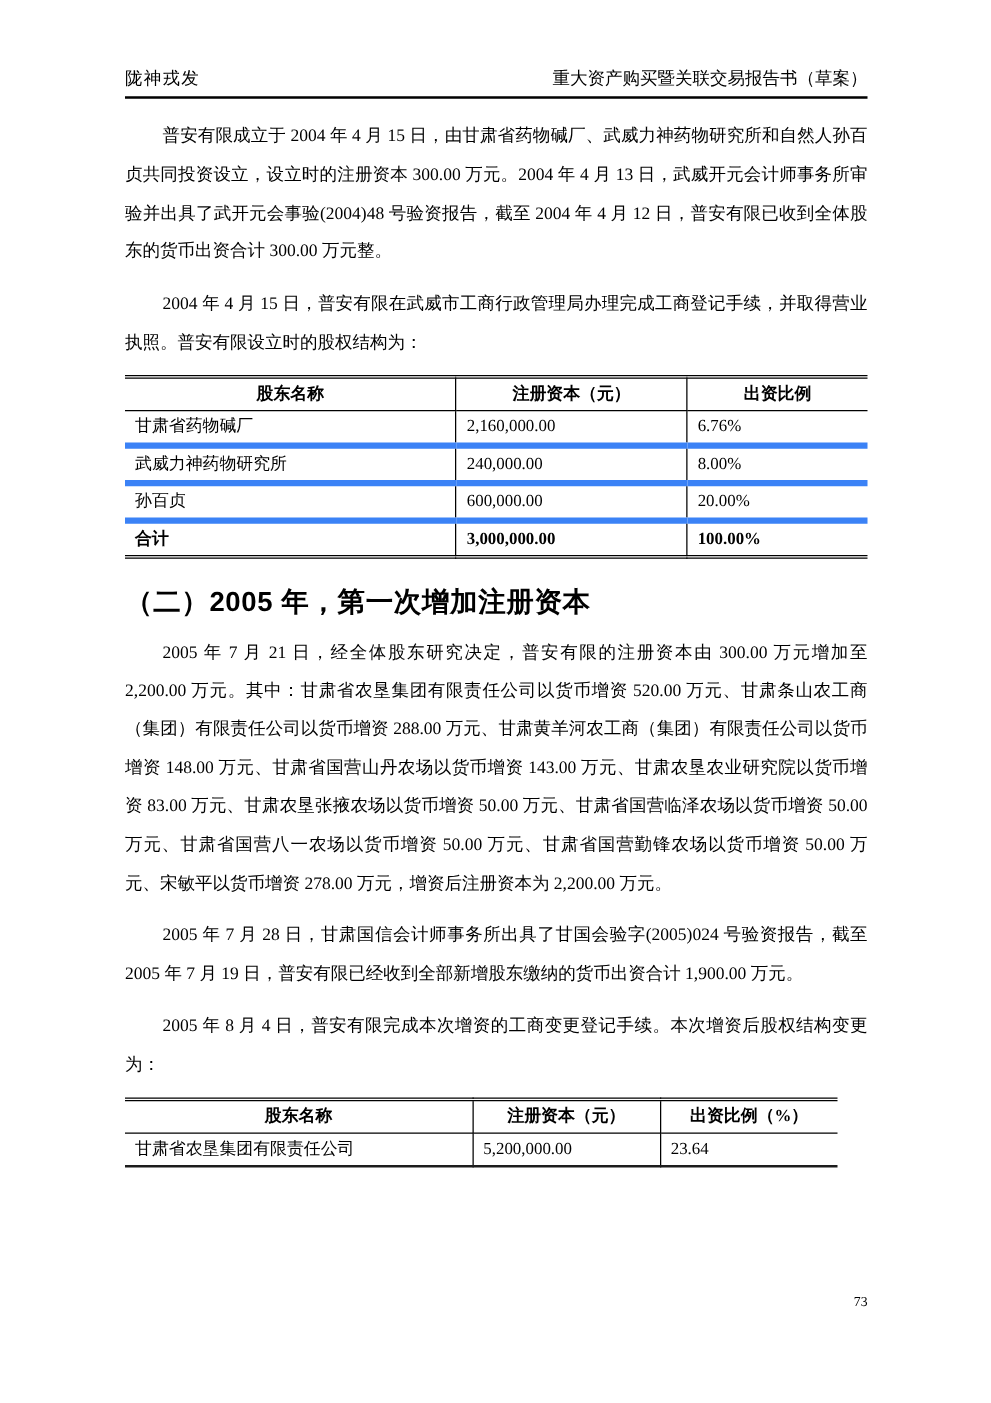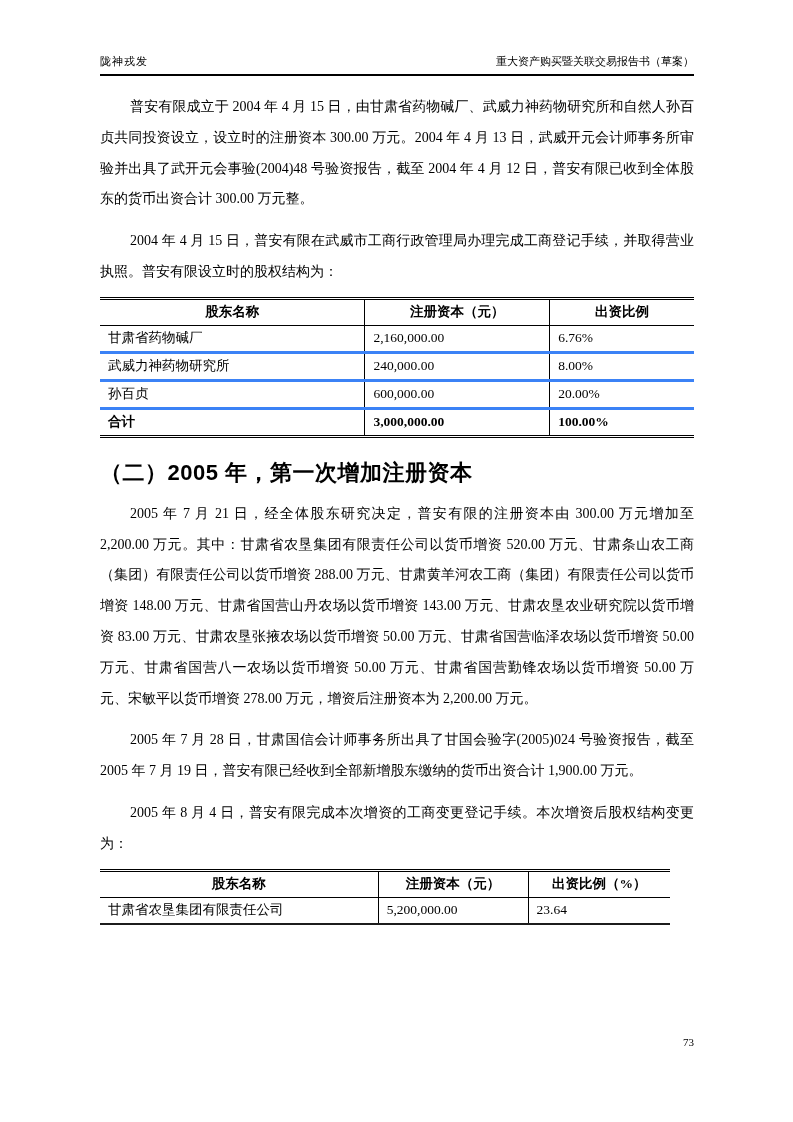--- a/index.html
+++ b/index.html
@@ -4,42 +4,42 @@
 <style>
   html,body{margin:0;padding:0;}
   body{
     width:793px;height:1122px;background:#ffffff;color:#000;
     font-family:"Liberation Serif","DejaVu Serif",serif;
     position:relative;overflow:hidden;
   }
   .page{position:absolute;left:100px;top:54px;width:594px;}
   .doc-header{
     display:flex;justify-content:space-between;align-items:flex-end;
-    font-size:11px;padding-bottom:5px;border-bottom:2px solid #000;
+    font-size:14px;padding-bottom:5px;border-bottom:2px solid #000;
   }
   .doc-header .hdr-left{letter-spacing:1px;}
   .content{margin-top:16px;}
   p.body-text{
     font-size:14px;line-height:30.8px;text-align:justify;
     text-indent:2.15em;margin:11px 0 0 0;
   }
   p.body-text.first{margin-top:6px;}
   h2.section-heading{
     font-family:"Liberation Sans","DejaVu Sans",sans-serif;
     font-size:22px;font-weight:bold;margin:20px 0 4px 0;letter-spacing:0.5px;
   }
   table.shares{
     border-collapse:collapse;margin-top:9px;table-layout:fixed;
     font-size:13.5px;
   }
   table.t1{width:594px;border-top:3px double #000;border-bottom:3px double #000;}
   table.t2{width:570px;border-top:3px double #000;border-bottom:2.5px solid #1c1c1c;}
   table.shares td,table.shares th{
     padding:3.5px 8px;vertical-align:middle;
-    border-bottom:3px solid #3b82f6;
+    border-bottom:5px solid #3b82f6;
   }
   table.shares td:not(:last-child),table.shares th:not(:last-child){
     border-right:1px solid #000;
   }
   table.shares tr.hdr th{
     text-align:center;font-weight:bold;border-bottom:1.8px solid #000;
   }
   table.shares td.name{text-align:left;}
   table.shares td.num{text-align:left;}
   table.shares tr.total td{

